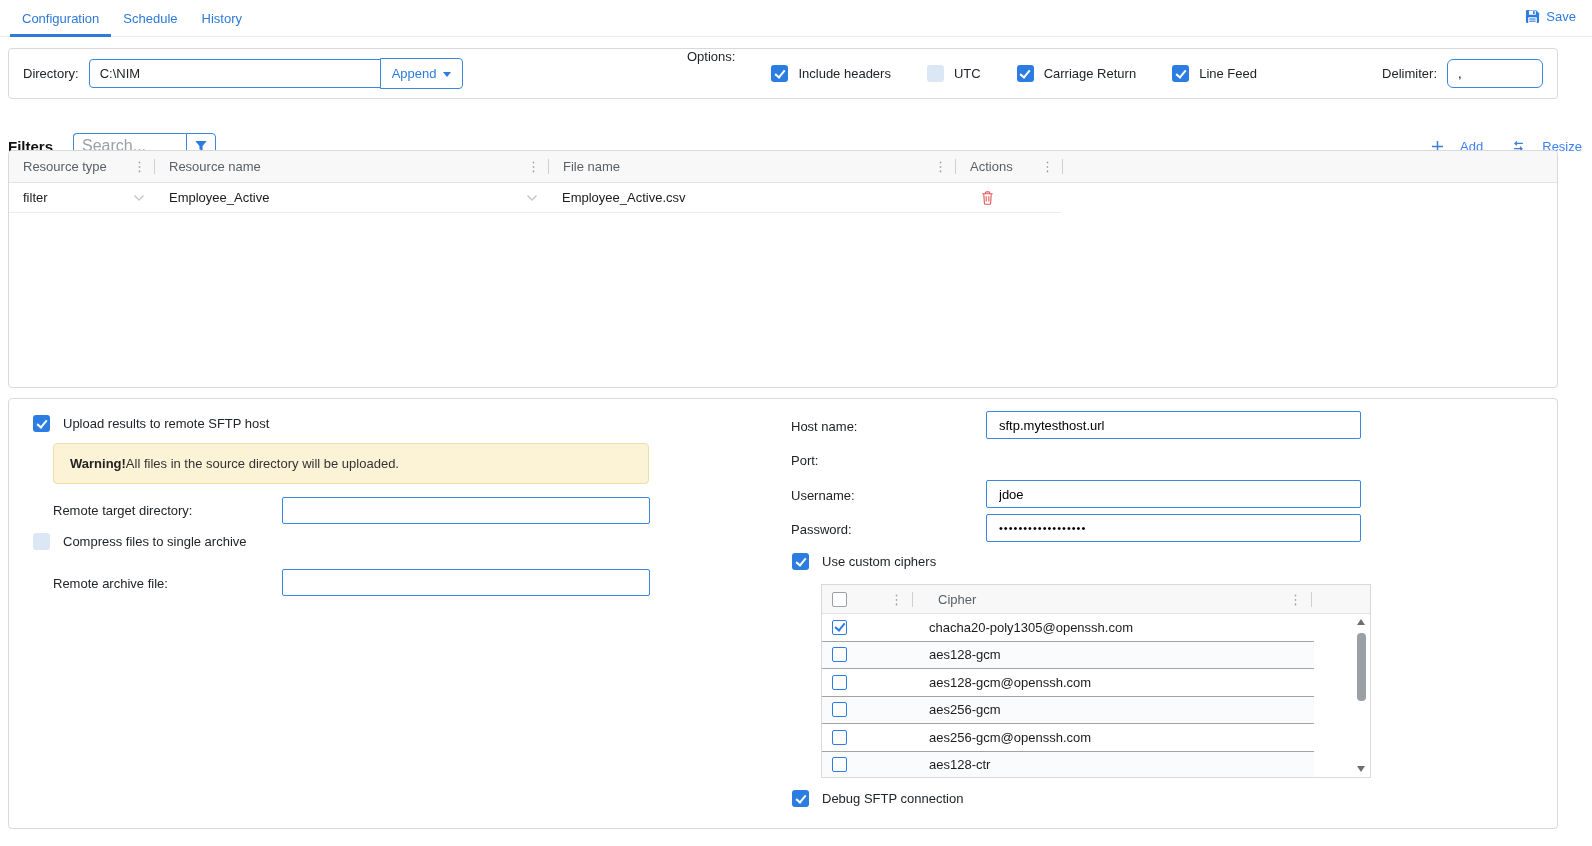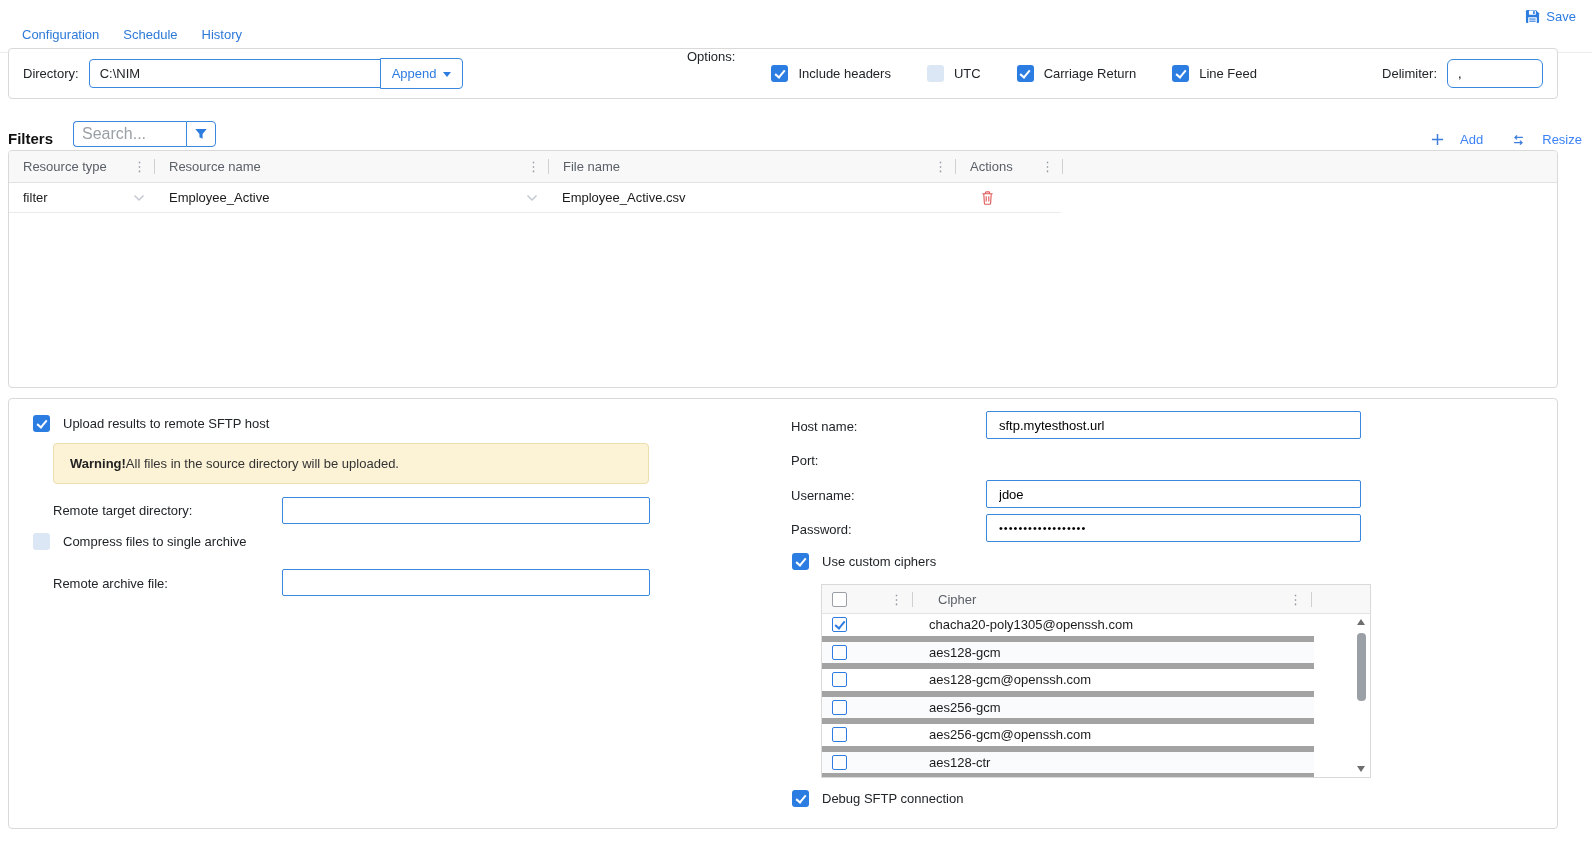--- a/index.html
+++ b/index.html
@@ -1,21 +1,21 @@
 <!DOCTYPE html>
 <html><head>
 <meta charset="utf-8">
 <style>
   * { margin:0; padding:0; box-sizing:border-box; }
   html,body { width:1592px; height:846px; background:#fff; overflow:hidden;
     font-family:"Liberation Sans", sans-serif; color:#212529; font-size:13px; }
   body { position:relative; }
 
   
-  .tabbar { position:absolute; top:16px; left:0; width:100%; height:37px;
+  .tabbar { position:absolute; top:0; left:0; width:100%; height:37px;
     border-bottom:1px solid #ececec; display:flex; align-items:flex-end; padding-left:10px; }
   .tab { padding:9px 12px 10px; color:#2e79d8; position:relative; cursor:pointer; }
   .tab.active::after { content:""; position:absolute; left:0; right:0; bottom:-1px;
     height:3px; background:#2f7bdd; }
   .save-btn { position:absolute; top:9px; right:16px; display:flex; gap:6px;
     align-items:center; color:#2c7ce0; cursor:pointer; }
 
   
   .card { position:absolute; left:8px; width:1550px; border:1px solid #d9d9d9;
     border-radius:4px; background:#fff; }
@@ -43,22 +43,22 @@
   .cb.filled { background:#dce7f5; }
   .cb.filled.checked { background:#2b7de2; }
   .cb.filled.checked::after { content:""; position:absolute; left:5.5px; top:2.5px; width:4px;
     height:8px; border:solid #fff; border-width:0 2px 2px 0; transform:rotate(40deg); }
   .cb.outline { width:15px; height:15px; border-radius:2px; background:#fff; border:1.5px solid #2f7ce0; }
   .cb.outline.checked::after { content:""; position:absolute; left:3.5px; top:0.5px; width:4px;
     height:8px; border:solid #2f7ce0; border-width:0 2px 2px 0; transform:rotate(40deg); }
   .cb.gray { width:15px; height:15px; border-radius:2px; background:#fff; border:1.5px solid #9aa0a6; }
 
   
-  .filters-row { position:absolute; top:113px; left:8px; right:10px; height:34px;
-    display:flex; align-items:flex-end; }
+  .filters-row { position:absolute; top:129px; left:8px; right:10px; height:34px;
+    display:flex; align-items:center; }
   .filters-title { font-size:15px; font-weight:700; color:#111; }
   .search-group { display:flex; margin-left:20px; }
   input.search { width:113px; height:26px; border:1px solid #3a87de; border-right:none;
     border-radius:4px 0 0 4px; padding:0 8px; font-family:inherit; font-size:16px; outline:none; }
   input.search::placeholder { color:#9aa0a6; }
   .funnel-btn { width:30px; height:26px; border:1px solid #3a87de; border-radius:0 4px 4px 0;
     background:#fff; display:flex; align-items:center; justify-content:center; cursor:pointer; }
   .spacer { flex:1; }
   .link-btn { display:flex; align-items:center; gap:16px; color:#3b82f6; margin-left:28px; cursor:pointer; }
 
@@ -94,21 +94,21 @@
   .ctable { position:absolute; left:812px; top:185px; width:550px; height:194px;
     border:1px solid #d9d9d9; background:#fff; overflow:hidden; }
   .ct-head { display:flex; align-items:center; height:29px; background:#f8f8f9;
     border-bottom:1px solid #e2e2e2; }
   .ct-head-cb { display:flex; align-items:center; justify-content:space-between;
     width:90px; padding:0 9px 0 10px; }
   .ct-head-cipher { flex:1; display:flex; align-items:center; justify-content:space-between;
     padding:0 9px 0 25px; color:#5a6067; }
   .ct-gutter { width:58px; align-self:stretch; }
   .ct-row { display:flex; align-items:center; height:27.5px; width:492px;
-    border-bottom:6px solid #a3a3a3; padding-left:10px; color:#1b1b1b; }
+    border-bottom:1px solid #a3a3a3; padding-left:10px; color:#1b1b1b; }
   .ct-row:nth-child(even) { background:#fafbfc; }
   .ct-row .cname { margin-left:82px; }
   .ct-scroll { position:absolute; right:2px; top:31px; bottom:2px; width:13px; }
   .arr-up { position:absolute; top:3px; left:2px; width:0; height:0;
     border-left:4.5px solid transparent; border-right:4.5px solid transparent;
     border-bottom:6px solid #6e6e6e; cursor:pointer; }
   .arr-down { position:absolute; bottom:3px; left:2px; width:0; height:0;
     border-left:4.5px solid transparent; border-right:4.5px solid transparent;
     border-top:6px solid #6e6e6e; cursor:pointer; }
   .thumb { position:absolute; top:17px; left:2px; width:9px; height:68px;

